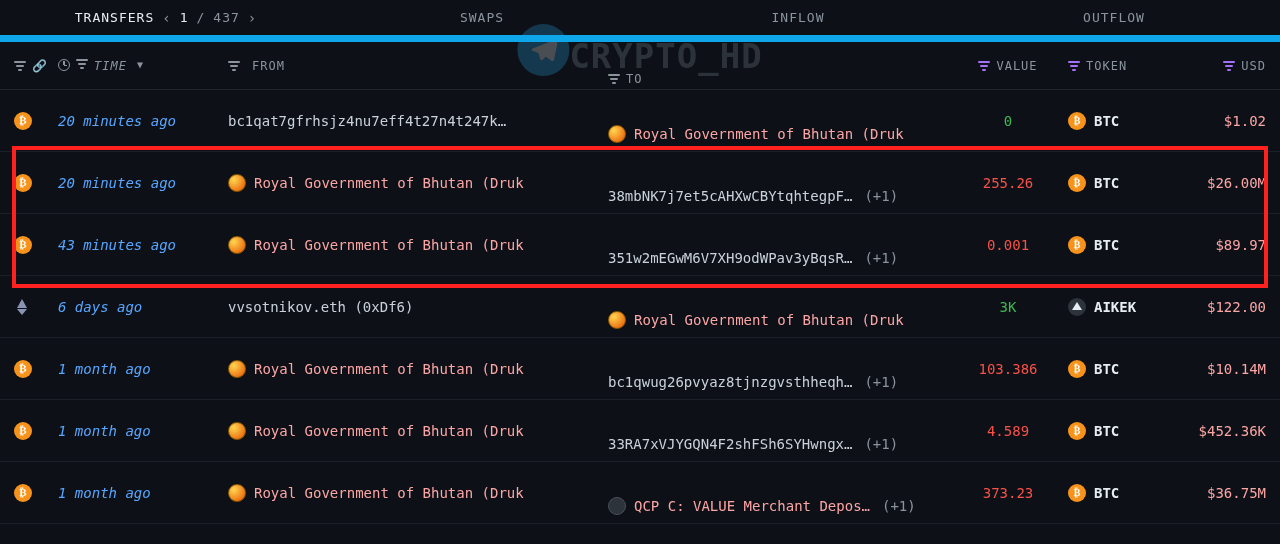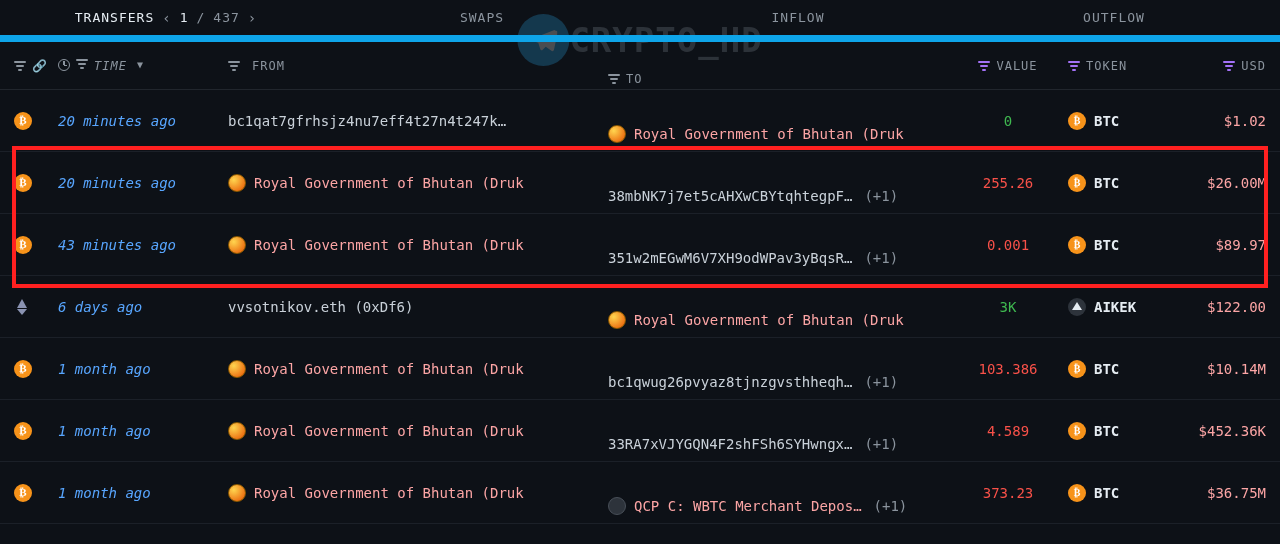--- a/index.html
+++ b/index.html
@@ -8,25 +8,25 @@
     color: #c9d1d9;
     font-family: ui-monospace, 'SF Mono', Menlo, Consolas, monospace;
     font-size: 14px;
     width: 1280px;
     height: 544px;
     overflow: hidden;
     position: relative;
   }
   .watermark {
     position: absolute;
-    top: 14px;
+    top: 24px;
     left: 50%;
     transform: translateX(-50%);
     display: flex;
-    align-items: center;
+    align-items: flex-end;
     gap: 0;
     opacity: 0.25;
     pointer-events: none;
     z-index: 0;
   }
   .watermark-circle {
     width: 52px; height: 52px;
     background: #2aabee;
     border-radius: 50%;
     display: flex; align-items: center; justify-content: center;
@@ -437,21 +437,21 @@
       </div>
       <div class="col-from">
         <span class="entity">
           <span class="entity-badge"></span>
           <span class="entity-label">Royal Government of Bhutan (Druk</span>
         </span>
       </div>
       <div class="col-to">
         <span class="entity">
           <span class="entity-badge dark"></span>
-          <span class="entity-label">QCP C: WBTC Merchant Depos…</span>
+          <span class="entity-label">QCP C: VALUE Merchant Depos…</span>
         </span>
         <span class="plus">(+1)</span>
       </div>
       <div class="col-value">
         <span class="value-num">373.23</span>
       </div>
       <div class="col-token">
         <span class="token-cell">
           <span class="token-coin">₿</span>
           <span class="token-sym">BTC</span>

